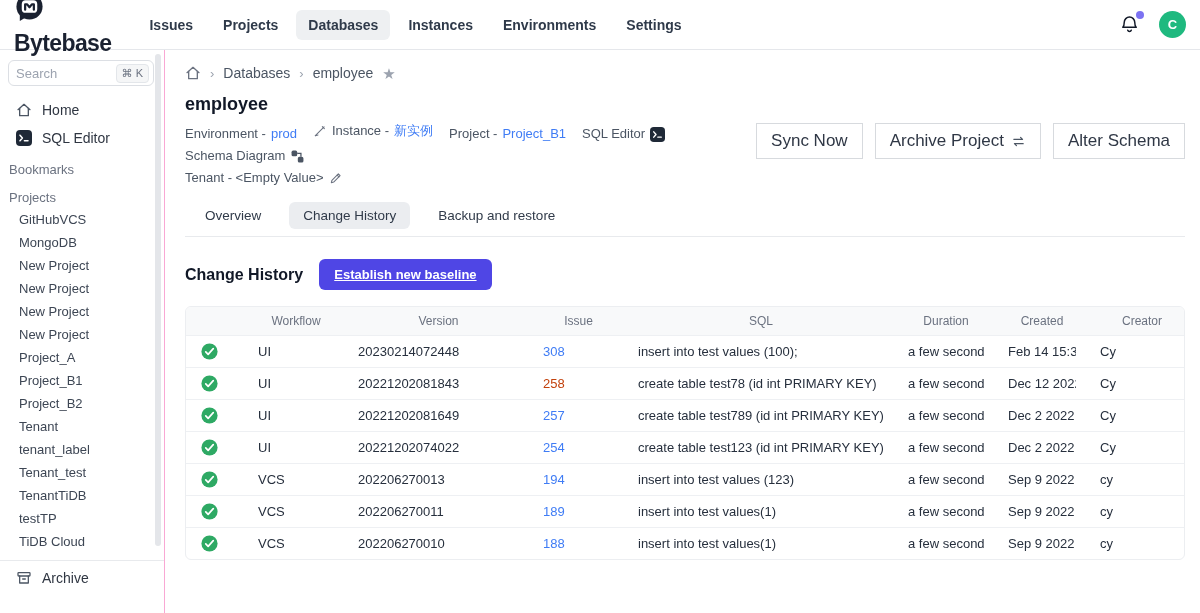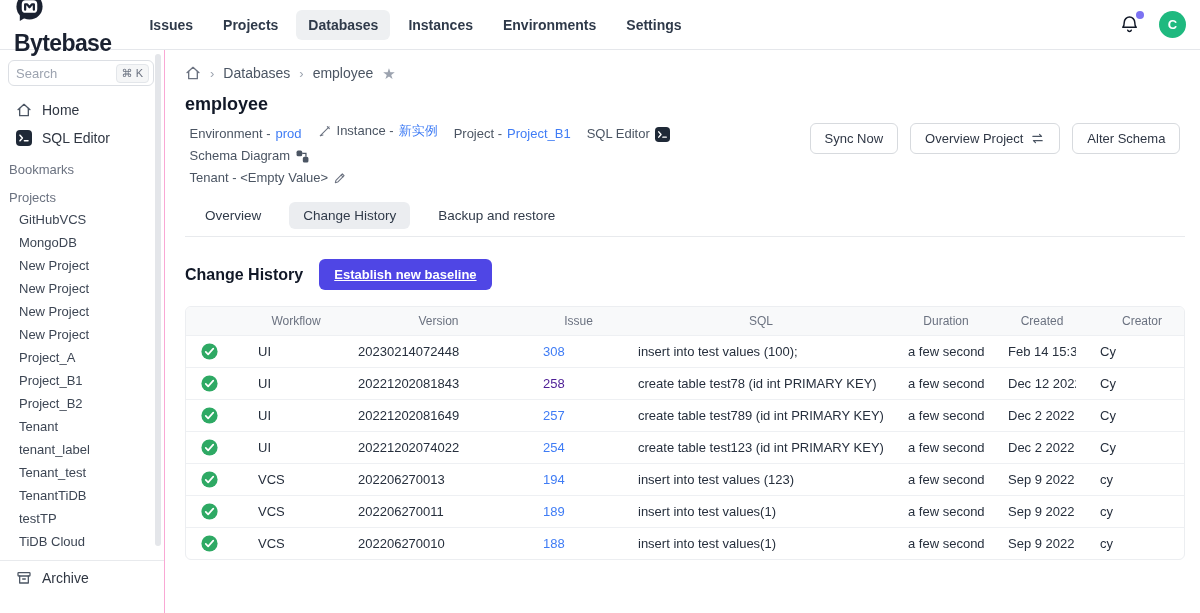--- a/index.html
+++ b/index.html
@@ -44,27 +44,27 @@
   .side-divider { border-top:1px solid #e8eaed; margin:7px 0 3px 0; }
   .scroll-thumb { position:absolute; right:3px; top:4px; width:6px; height:492px;
     background:#e4e6ea; border-radius:3px; }
 
   
   .breadcrumb { display:flex; align-items:center; gap:9px; color:#6b7280; font-size:14px; height:22px; }
   .crumb { color:#4b5563; cursor:pointer; }
   .crumb-sep { color:#9ca3af; font-size:13px; }
   .crumb-star { color:#9ca3af; font-size:15px; cursor:pointer; line-height:1; }
   .page-title { margin-top:10px; font-size:18px; font-weight:700; color:#111827; }
-  .header-row { display:flex; justify-content:center; margin-top:5px; }
+  .header-row { display:flex; justify-content:space-between; margin-top:5px; }
   .meta { font-size:13px; color:#4b5563; line-height:22px; max-width:620px; }
   .meta-item { margin-right:16px; white-space:nowrap; display:inline-flex; align-items:center; gap:5px; }
   .meta a { text-decoration:none; cursor:pointer; }
   .actions { display:flex; gap:12px; align-items:flex-start; margin-top:3px; }
-  .btn { border:1px solid #d7dade; background:#fff; border-radius:6px; padding:7px 14px;
-    font-size:13px; color:#2f3745; font-family:"Liberation Sans",sans-serif;
+  .btn { border:1px solid #d7dade; background:#fff; border-radius:0; padding:7px 14px;
+    font-size:17px; color:#2f3745; font-family:"Liberation Sans",sans-serif;
     display:flex; align-items:center; gap:7px; cursor:pointer; white-space:nowrap; }
 
   
   .tabs { margin-top:13px; border-bottom:1px solid #e8eaed; display:flex; gap:14px;
     padding:0 0 7px 6px; align-items:center; }
   .tab { font-size:13.5px; color:#303a49; padding:6px 14px; border-radius:6px; cursor:pointer; }
   .tab.active { background:#ebedf0; }
 
   
   .section-row { margin-top:22px; display:flex; align-items:center; gap:16px; }
@@ -230,21 +230,21 @@
               <path d="M4 20l1-4L16 5l3 3L8 19l-4 1z"></path>
               <path d="M14 7l3 3"></path>
             </svg>
         </span>
       </div>
       <div class="actions" id="action-btns">
           <button class="btn">
             <span>Sync Now</span>
           </button>
           <button class="btn">
-            <span>Overview Project</span>
+            <span>Archive Project</span>
             <span style="display: flex;">
               <svg width="15" height="15" viewBox="0 0 24 24" fill="none" stroke="#4b5563" stroke-width="1.9" stroke-linecap="round" stroke-linejoin="round">
                 <path d="M4.5 8.5h14l-3.2-3.2"></path>
                 <path d="M19.5 15.5h-14l3.2 3.2"></path>
               </svg>
             </span>
           </button>
           <button class="btn">
             <span>Alter Schema</span>
           </button>
@@ -300,21 +300,21 @@
               <td class="created">Feb 14 15:32</td>
               <td>Cy</td>
             </tr>
             <tr>
               <td><span><svg class="chk" width="17" height="17" viewBox="0 0 20 20">
                     <circle cx="10" cy="10" r="9.5" fill="#2ea964"></circle>
                     <path d="M5.6 10.4l2.8 2.9 6-6.6" stroke="#fff" stroke-width="2" fill="none" stroke-linecap="round" stroke-linejoin="round"></path>
                   </svg></span></td>
               <td>UI</td>
               <td>20221202081843</td>
-              <td class="issue"><a style="color: #4c1d95;">258</a></td>
+              <td class="issue"><a style="color: #c2410c;">258</a></td>
               <td>create table test78 (id int PRIMARY KEY)</td>
               <td class="dur">a few seconds</td>
               <td class="created">Dec 12 2022</td>
               <td>Cy</td>
             </tr>
             <tr>
               <td><span><svg class="chk" width="17" height="17" viewBox="0 0 20 20">
                     <circle cx="10" cy="10" r="9.5" fill="#2ea964"></circle>
                     <path d="M5.6 10.4l2.8 2.9 6-6.6" stroke="#fff" stroke-width="2" fill="none" stroke-linecap="round" stroke-linejoin="round"></path>
                   </svg></span></td>

